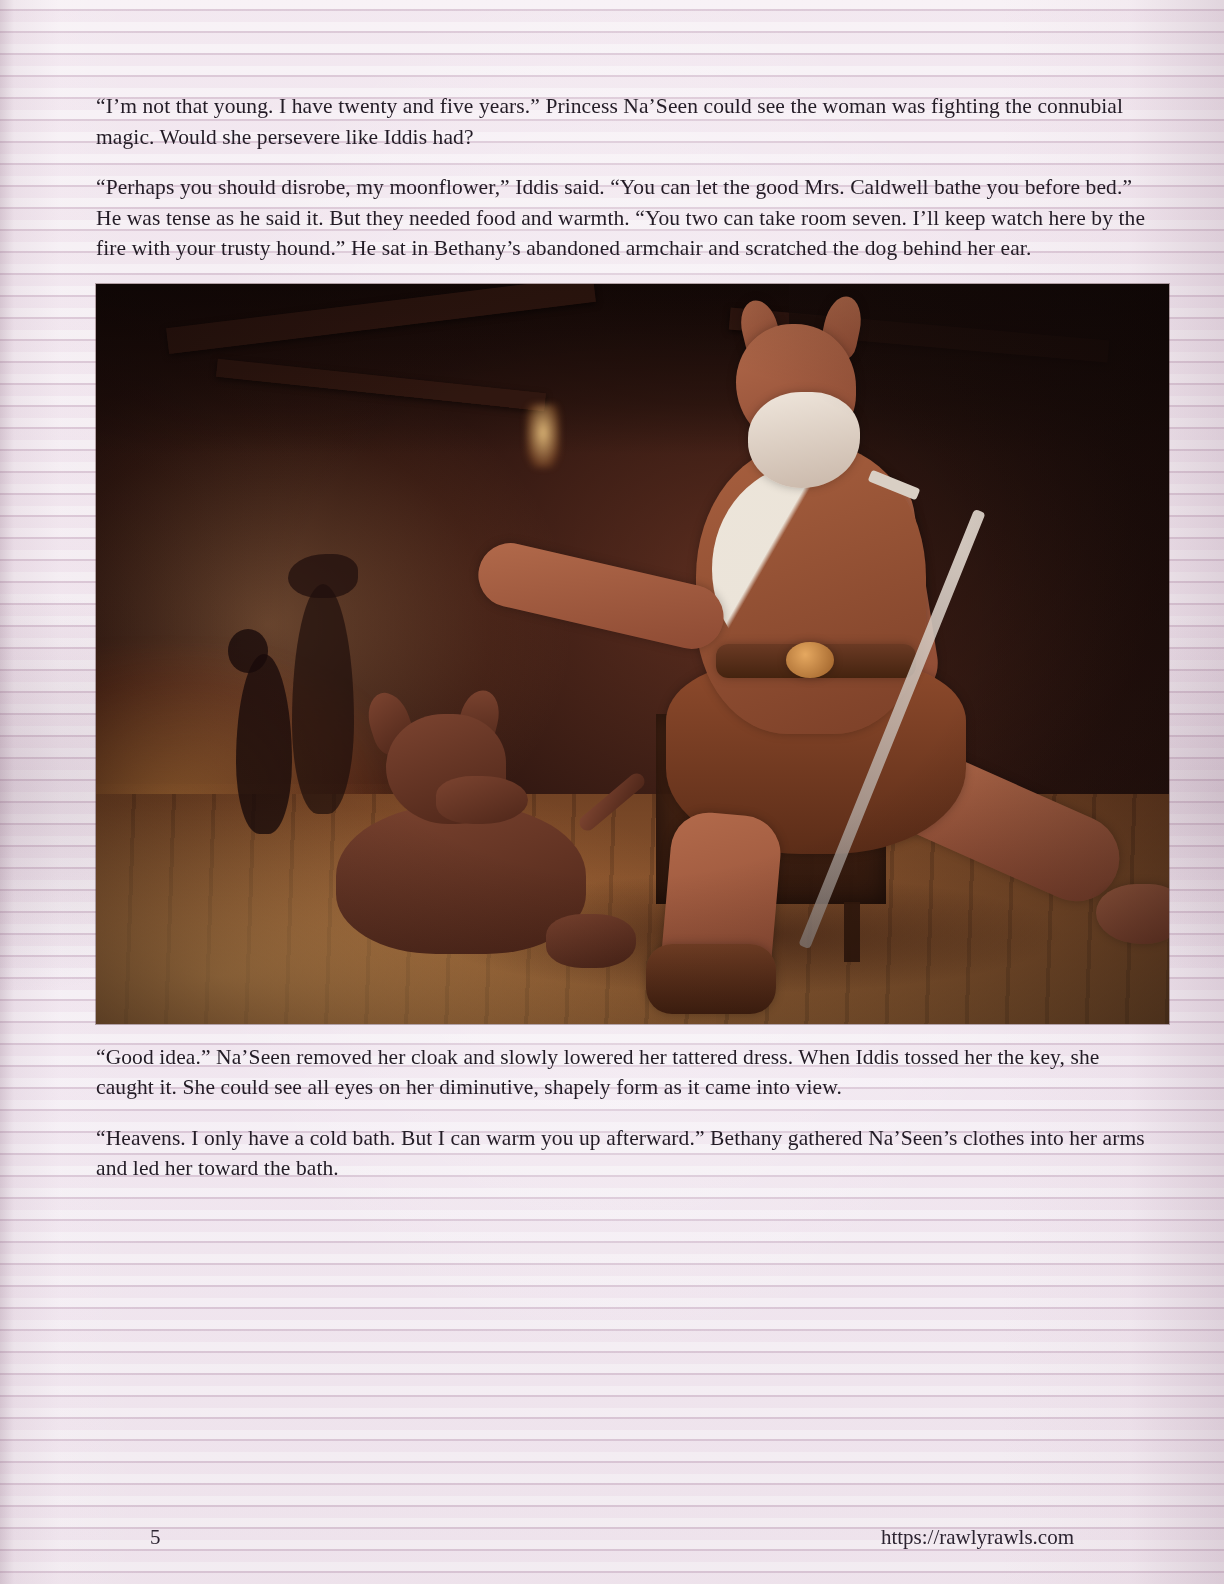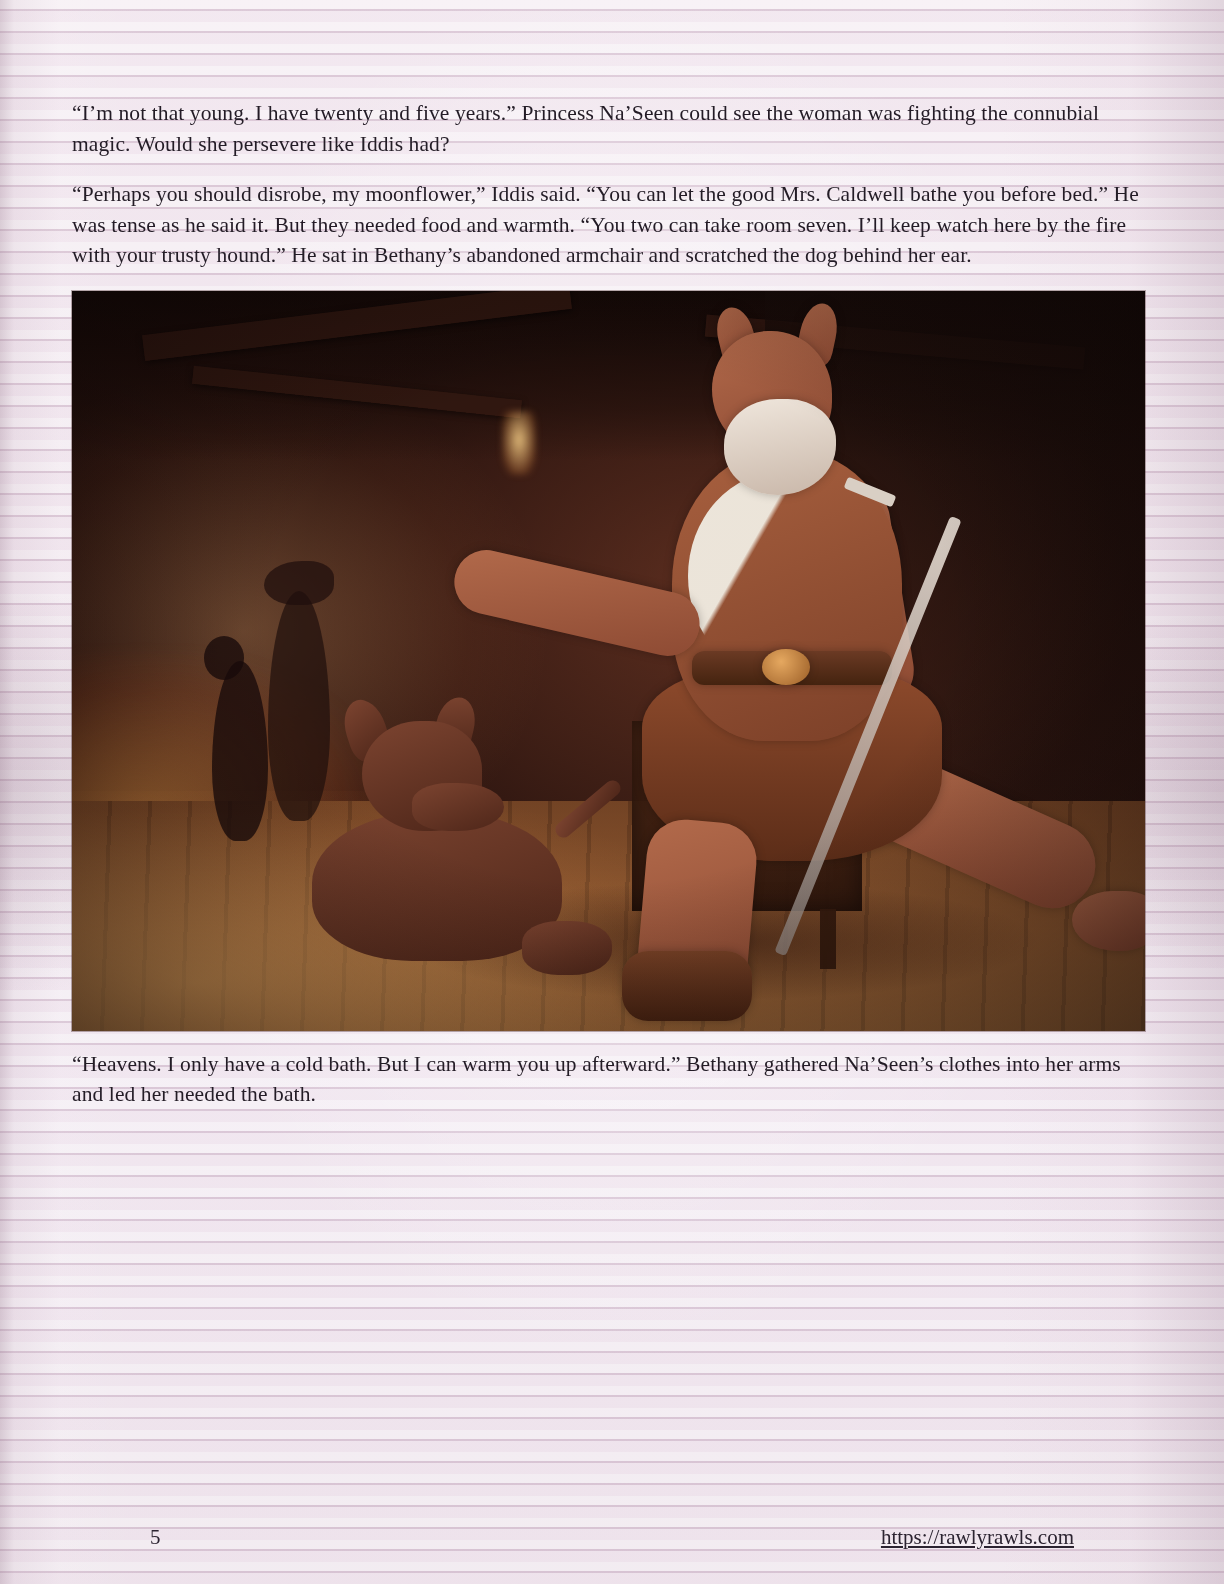--- a/index.html
+++ b/index.html
@@ -42,21 +42,22 @@
     inset: 0;
     pointer-events: none;
     background:
       radial-gradient(ellipse at 50% 42%, rgba(255,255,255,0.45) 0%, rgba(255,255,255,0.0) 55%),
       radial-gradient(ellipse at 0% 50%, rgba(120,90,110,0.18) 0%, rgba(120,90,110,0.0) 18%),
       radial-gradient(ellipse at 100% 50%, rgba(120,90,110,0.16) 0%, rgba(120,90,110,0.0) 16%);
   }
   .content {
     position: relative;
     z-index: 3;
-    padding: 8px 72px;
+    padding: 1px 72px;
+    margin-left: 24px;
   }
   .body-text {
     margin: 0 0 20px 0;
     font-size: 21.5px;
     line-height: 1.42;
     color: #231c26;
     text-align: left;
     letter-spacing: 0.1px;
   }
   .top-space { height: 90px; }
@@ -214,21 +215,20 @@
   }
   .page-number {
     font-size: 21px;
     color: #2b2330;
     flex: 0 0 auto;
   }
   .footer-url {
     margin-left: auto;
     font-size: 21px;
     color: #2b2330;
-    text-decoration: underline;
   }
 </style>
 </head>
 <body>
 
 <div class="page">
 
   <div class="content">
 
     <div class="top-space"></div>
@@ -285,21 +285,22 @@
         <div class="dg dg-ear-l"></div>
         <div class="dg dg-ear-r"></div>
         <div class="dg dg-head"></div>
         <div class="dg dg-snout"></div>
         <div class="dg dg-paw"></div>
       </div>
 
       <div class="scene-vignette"></div>
     </figure>
 
-    <p class="body-text">“Heavens. I only have a cold bath. But I can warm you up afterward.” Bethany gathered Na’Seen’s clothes into her arms and led her needed the bath.</p>
+    <p class="body-text">“Good idea.” Na’Seen removed her cloak and slowly lowered her tattered dress. When Iddis tossed her the key, she caught it. She could see all eyes on her diminutive, shapely form as it came into view.</p>
+    <p class="body-text">“Heavens. I only have a cold bath. But I can warm you up afterward.” Bethany gathered Na’Seen’s clothes into her arms and led her toward the bath.</p>
 
   </div>
 
   <div class="footer">
     <span class="page-number">5</span>
     <span class="footer-url">https://rawlyrawls.com</span>
   </div>
 
 </div>
 

